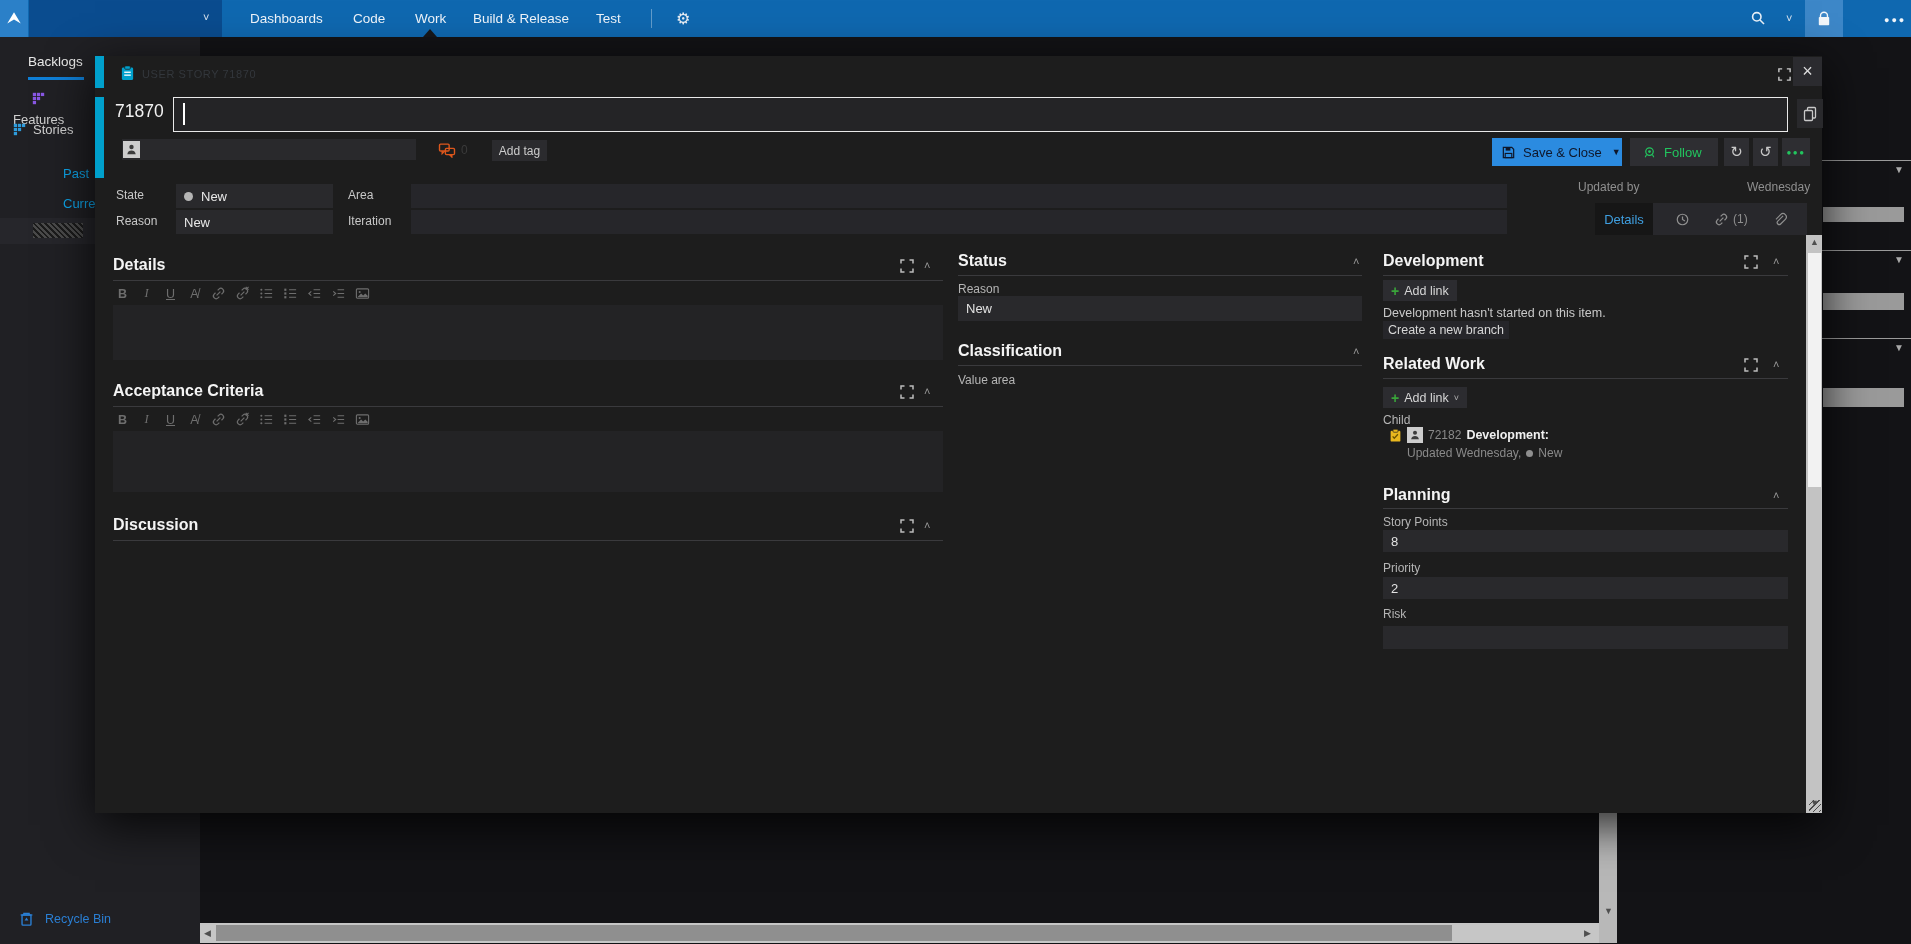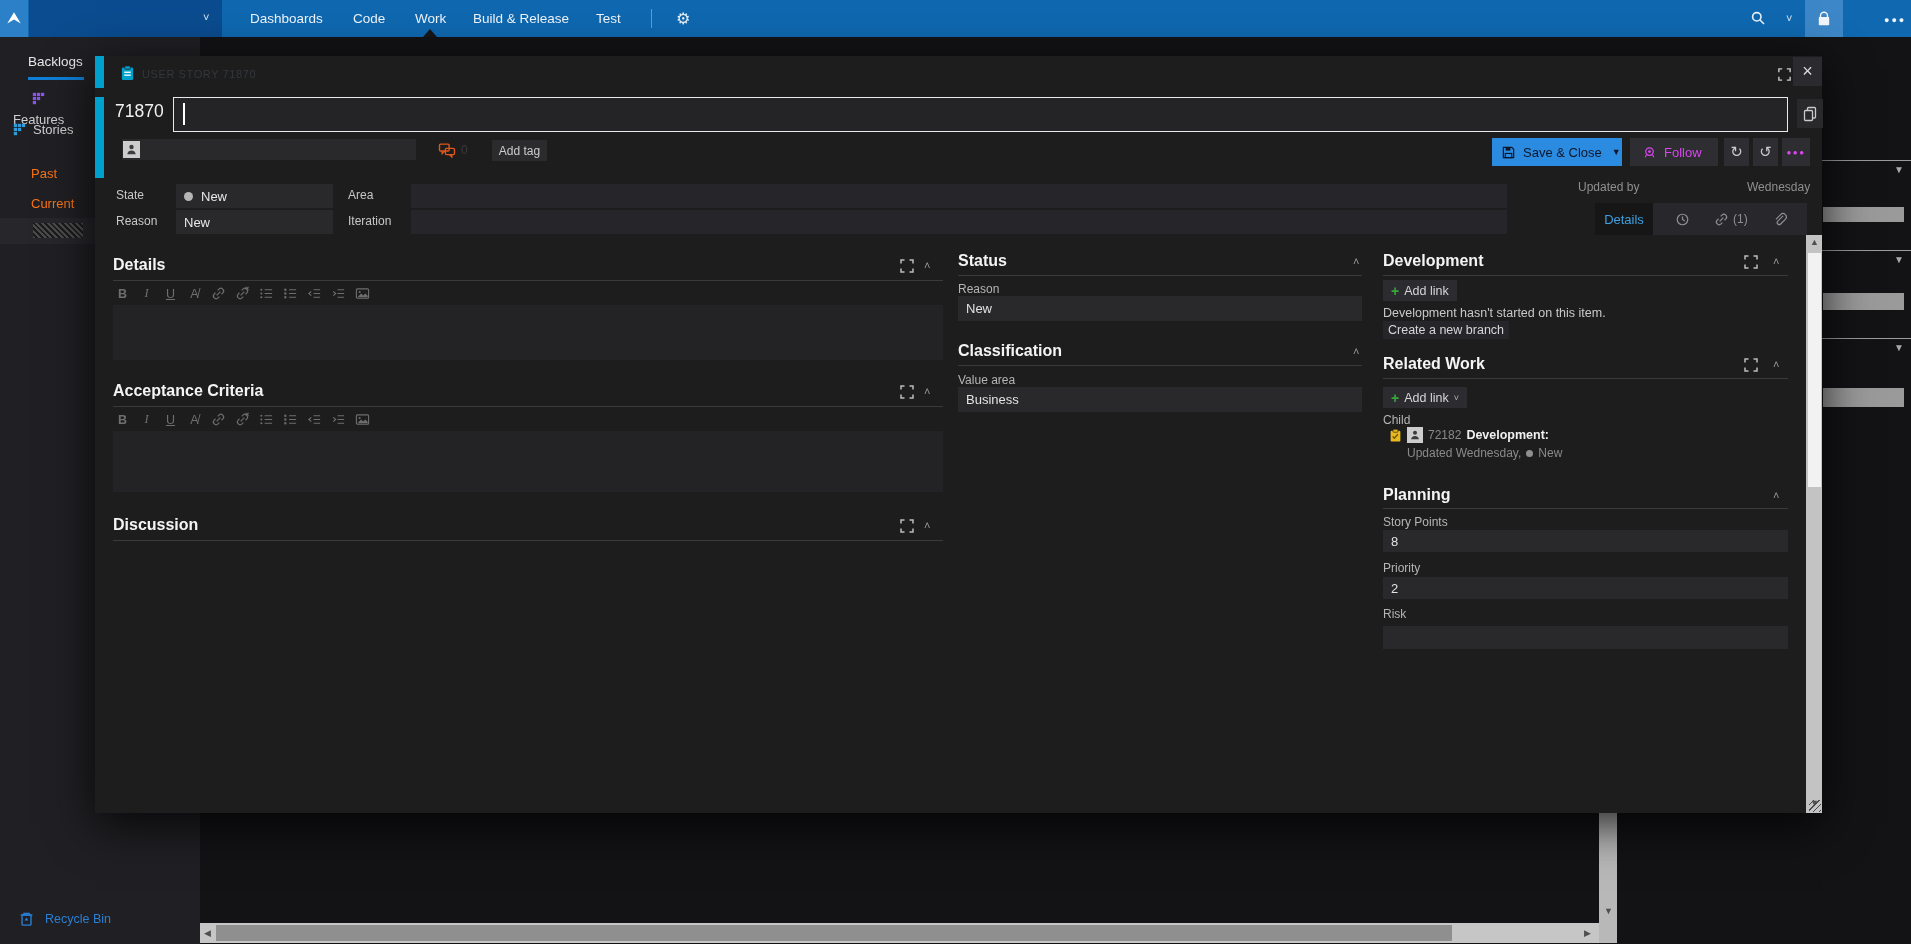--- a/index.html
+++ b/index.html
@@ -18,21 +18,21 @@
   .searchbox input{background:transparent;border:none;outline:none;color:#dce9f5;font-size:13px;padding:0 12px;width:100%;font-family:inherit;}
   .searchbox input::placeholder{color:#b9d2e8;opacity:1;}
   .chev{color:#dfe9f2;font-size:11px;}
   .nav-bag{left:1805px;top:0;width:38px;height:37px;background:#3d87c8;display:flex;align-items:center;justify-content:center;}
   .dots{color:#f0f5fa;font-size:9px;letter-spacing:2px;}
   
   .sidebar{left:0;top:37px;width:200px;height:907px;background:#202024;}
   .sb-tab{left:28px;top:17px;color:#e8e8e8;font-size:13.5px;}
   .sb-underline{left:28px;top:40px;width:56px;height:3px;background:#0f7fd7;}
   .sb-item{display:flex;align-items:center;gap:7px;color:#cfcfcf;font-size:13px;cursor:pointer;}
-  .sb-iter{color:#f97316;font-size:13px;cursor:pointer;}
+  .sb-iter{color:#0ea5e9;font-size:13px;cursor:pointer;margin-left:32px;}
   .sb-selected-row{left:0;top:181px;width:95px;height:26px;background:#26262b;}
   .hatch{background:repeating-linear-gradient(45deg,#4a4a4a 0 2px,#1b1b1b 2px 4px);}
   .recycle{color:#2a7fd4;font-size:12.5px;display:flex;align-items:center;gap:10px;cursor:pointer;}
   
   .bg-strip-line{background:#9b9b9b;height:1px;}
   .bg-redacted{background:#9a9a9a;}
   .bg-caret{color:#a8a8a8;font-size:10px;}
   .hscroll-track{left:200px;top:923px;width:1399px;height:20px;background:#c6c6c6;}
   .hscroll-thumb{left:216px;top:925px;width:1236px;height:16px;background:#8f8f8f;}
   .scroll-arrow{color:#4f4f4f;font-size:9px;line-height:1;}
@@ -47,21 +47,21 @@
   .wi-id{color:#f2f2f2;font-size:17.5px;}
   .title-input{background:#242426;border:1px solid #e9e9e9;}
   .title-input input{width:100%;height:100%;background:transparent;border:none;outline:none;color:#eee;font-size:14px;padding:0 9px;font-family:inherit;box-sizing:border-box;}
   .caret-line{background:#fff;width:1.5px;}
   .small-btn{background:#2b2b2e;color:#cccccc;font-size:12px;display:flex;align-items:center;justify-content:center;cursor:pointer;}
   .dark-field{background:#29292c;}
   .avatar-tile{background:#cdcdcd;display:flex;align-items:center;justify-content:center;}
   .faint{color:#3b3b3b;font-size:12px;}
   .btn{display:flex;align-items:center;font-size:13px;cursor:pointer;}
   .btn-primary{background:#2b8be0;color:#0f172a;}
-  .btn-dark{background:#2e2e32;color:#d946ef;}
+  .btn-dark{background:#2e2e32;color:#22c55e;}
   .btn-glyph{color:#c9c9c9;font-size:15px;}
   .meta-txt{color:#8f8f8f;font-size:12px;}
   .tabs{background:#28282c;display:flex;align-items:center;}
   .tab-active{background:#161616;color:#3f9fe0;font-size:13px;display:flex;align-items:center;justify-content:center;height:100%;cursor:pointer;}
   .tab-ico{color:#8f8f8f;display:flex;align-items:center;gap:4px;cursor:pointer;font-size:12px;}
   .fld-label{color:#c8c8c8;font-size:12px;}
   .fld-box{background:#29292c;display:flex;align-items:center;color:#e8e8e8;font-size:13px;}
   .dot{width:9px;height:9px;border-radius:50%;background:#b5b5b5;display:inline-block;}
   .hdr{color:#f4f4f4;font-size:16px;font-weight:600;}
   .sep{background:#3a3a3d;height:1px;}
@@ -502,23 +502,20 @@
     <div class="abs sep" style="left:863px;top:219px;width:404px;"></div>
     <span class="abs sec-label" style="left:863px;top:226px;">Reason</span>
     <div class="abs val-box" style="left:863px;top:240px;width:404px;height:25px;">
         <span>New</span>
       </div>
 
     <span class="abs hdr" style="left:863px;top:286px;">Classification</span>
     <span class="abs chev-up" style="left:1258px;top:289px;">˄</span>
     <div class="abs sep" style="left:863px;top:309px;width:404px;"></div>
     <span class="abs sec-label" style="left:863px;top:317px;">Value area</span>
-    <div class="abs val-box" style="left:863px;top:331px;width:404px;height:25px;">
-        <span>Business</span>
-      </div>
 
     <span class="abs hdr" style="left:1288px;top:196px;">Development</span>
     <svg class="abs ic" style="left:1648px;top:198px;color:#bdbdbd;" width="16" height="16">
         <use href="#i-fsq"></use>
       </svg>
     <span class="abs chev-up" style="left:1678px;top:199px;">˄</span>
     <div class="abs sep" style="left:1288px;top:219px;width:405px;"></div>
     <div class="abs addlink" style="left:1288px;top:224px;height:21px;">
       <span class="plus">+</span>
       <span>Add link</span>

